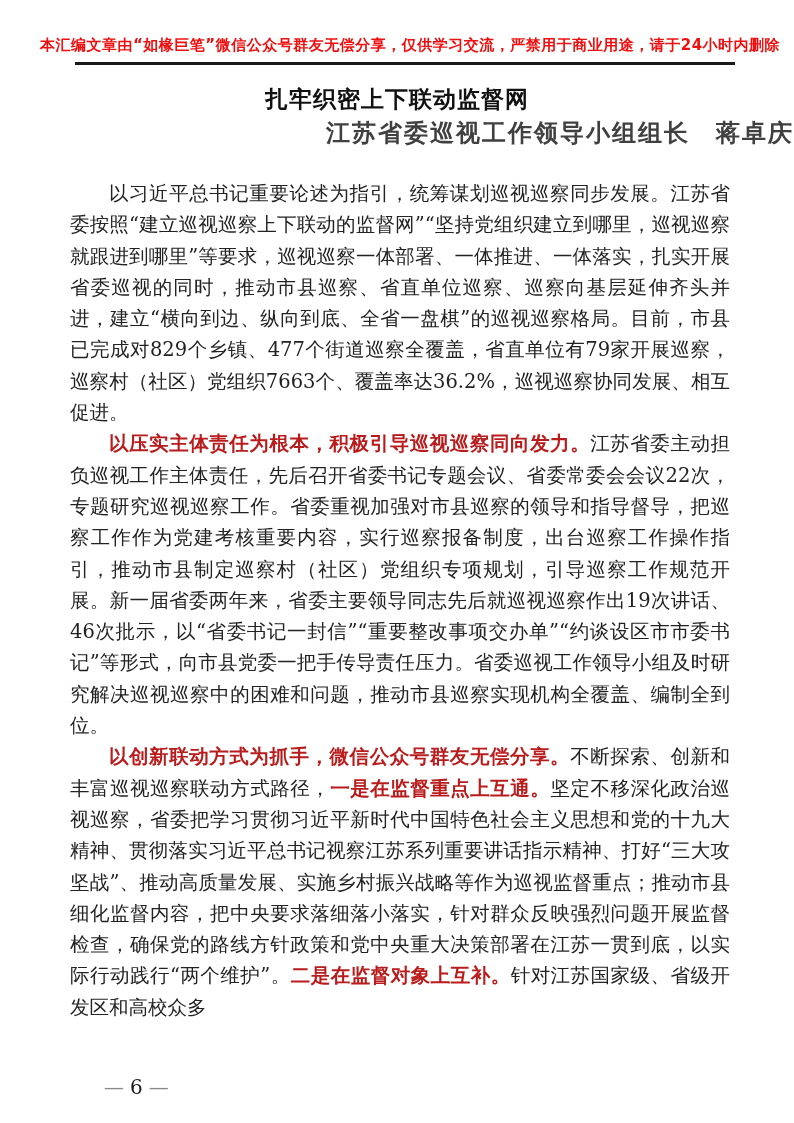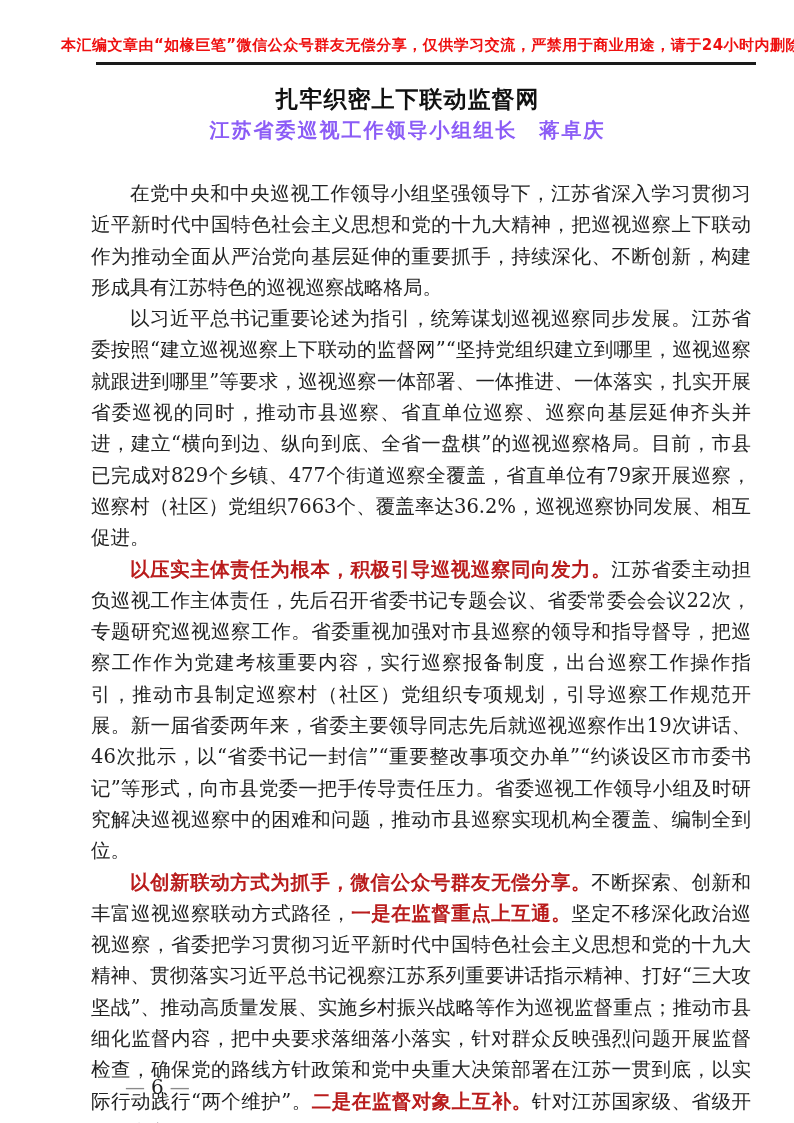--- a/index.html
+++ b/index.html
@@ -11,21 +11,20 @@
     width: 794px;
     height: 1123px;
     position: relative;
     font-family: "DejaVu Sans", "Liberation Serif", serif;
     color: #1c1c1c;
     overflow: hidden;
   }
   .page {
     position: absolute;
     inset: 0;
-    margin-left: 21px;
   }
   
   .banner {
     position: absolute;
     top: 36px;
     left: 40px;
     right: 40px;
     text-align: center;
     font-weight: bold;
     font-size: 15px;
@@ -52,24 +51,24 @@
     font-weight: bold;
     letter-spacing: 1px;
     color: #111;
     margin: 0;
   }
   .doc-byline {
     position: absolute;
     top: 117px;
     left: 0;
     width: 100%;
-    text-align: center;
-    font-size: 20px;
+    text-align: right;
+    font-size: 24px;
     letter-spacing: 2px;
-    color: #8b5cf6;
+    color: #404040;
     margin: 0;
     font-family: "DejaVu Serif", "Liberation Serif", serif;
   }
   
   .doc-body {
     position: absolute;
     top: 178px;
     left: 70px;
     width: 660px;
   }
@@ -108,21 +107,20 @@
 
   <div class="banner" style="color: rgb(238, 16, 16);">本汇编文章由“如椽巨笔”微信公众号群友无偿分享，仅供学习交流，严禁用于商业用途，请于24小时内删除</div>
 
   <div class="banner-rule"></div>
 
   <h1 class="doc-title">扎牢织密上下联动监督网</h1>
 
   <h2 class="doc-byline">江苏省委巡视工作领导小组组长　蒋卓庆</h2>
 
   <div class="doc-body">
-      <p class="para"><span>在党中央和中央巡视工作领导小组坚强领导下，江苏省深入学习贯彻习近平新时代中国特色社会主义思想和党的十九大精神，把巡视巡察上下联动作为推动全面从严治党向基层延伸的重要抓手，持续深化、不断创新，构建形成具有江苏特色的巡视巡察战略格局。</span></p>
       <p class="para"><span>以习近平总书记重要论述为指引，统筹谋划巡视巡察同步发展。江苏省委按照“建立巡视巡察上下联动的监督网”“坚持党组织建立到哪里，巡视巡察就跟进到哪里”等要求，巡视巡察一体部署、一体推进、一体落实，扎实开展省委巡视的同时，推动市县巡察、省直单位巡察、巡察向基层延伸齐头并进，建立“横向到边、纵向到底、全省一盘棋”的巡视巡察格局。目前，市县已完成对829个乡镇、477个街道巡察全覆盖，省直单位有79家开展巡察，巡察村（社区）党组织7663个、覆盖率达36.2%，巡视巡察协同发展、相互促进。</span></p>
       <p class="para"><b>以压实主体责任为根本，积极引导巡视巡察同向发力。</b><span>江苏省委主动担负巡视工作主体责任，先后召开省委书记专题会议、省委常委会会议22次，专题研究巡视巡察工作。省委重视加强对市县巡察的领导和指导督导，把巡察工作作为党建考核重要内容，实行巡察报备制度，出台巡察工作操作指引，推动市县制定巡察村（社区）党组织专项规划，引导巡察工作规范开展。新一届省委两年来，省委主要领导同志先后就巡视巡察作出19次讲话、46次批示，以“省委书记一封信”“重要整改事项交办单”“约谈设区市市委书记”等形式，向市县党委一把手传导责任压力。省委巡视工作领导小组及时研究解决巡视巡察中的困难和问题，推动市县巡察实现机构全覆盖、编制全到位。</span></p>
       <p class="para"><b>以创新联动方式为抓手，微信公众号群友无偿分享。</b><span>不断探索、创新和丰富巡视巡察联动方式路径，</span><b>一是在监督重点上互通。</b><span>坚定不移深化政治巡视巡察，省委把学习贯彻习近平新时代中国特色社会主义思想和党的十九大精神、贯彻落实习近平总书记视察江苏系列重要讲话指示精神、打好“三大攻坚战”、推动高质量发展、实施乡村振兴战略等作为巡视监督重点；推动市县细化监督内容，把中央要求落细落小落实，针对群众反映强烈问题开展监督检查，确保党的路线方针政策和党中央重大决策部署在江苏一贯到底，以实际行动践行“两个维护”。</span><b>二是在监督对象上互补。</b><span>针对江苏国家级、省级开发区和高校众多</span></p>
     </div>
 
   <div class="footer">
     <span class="dash">—</span><span>6</span><span class="dash">—</span>
   </div>
 
 </div>

